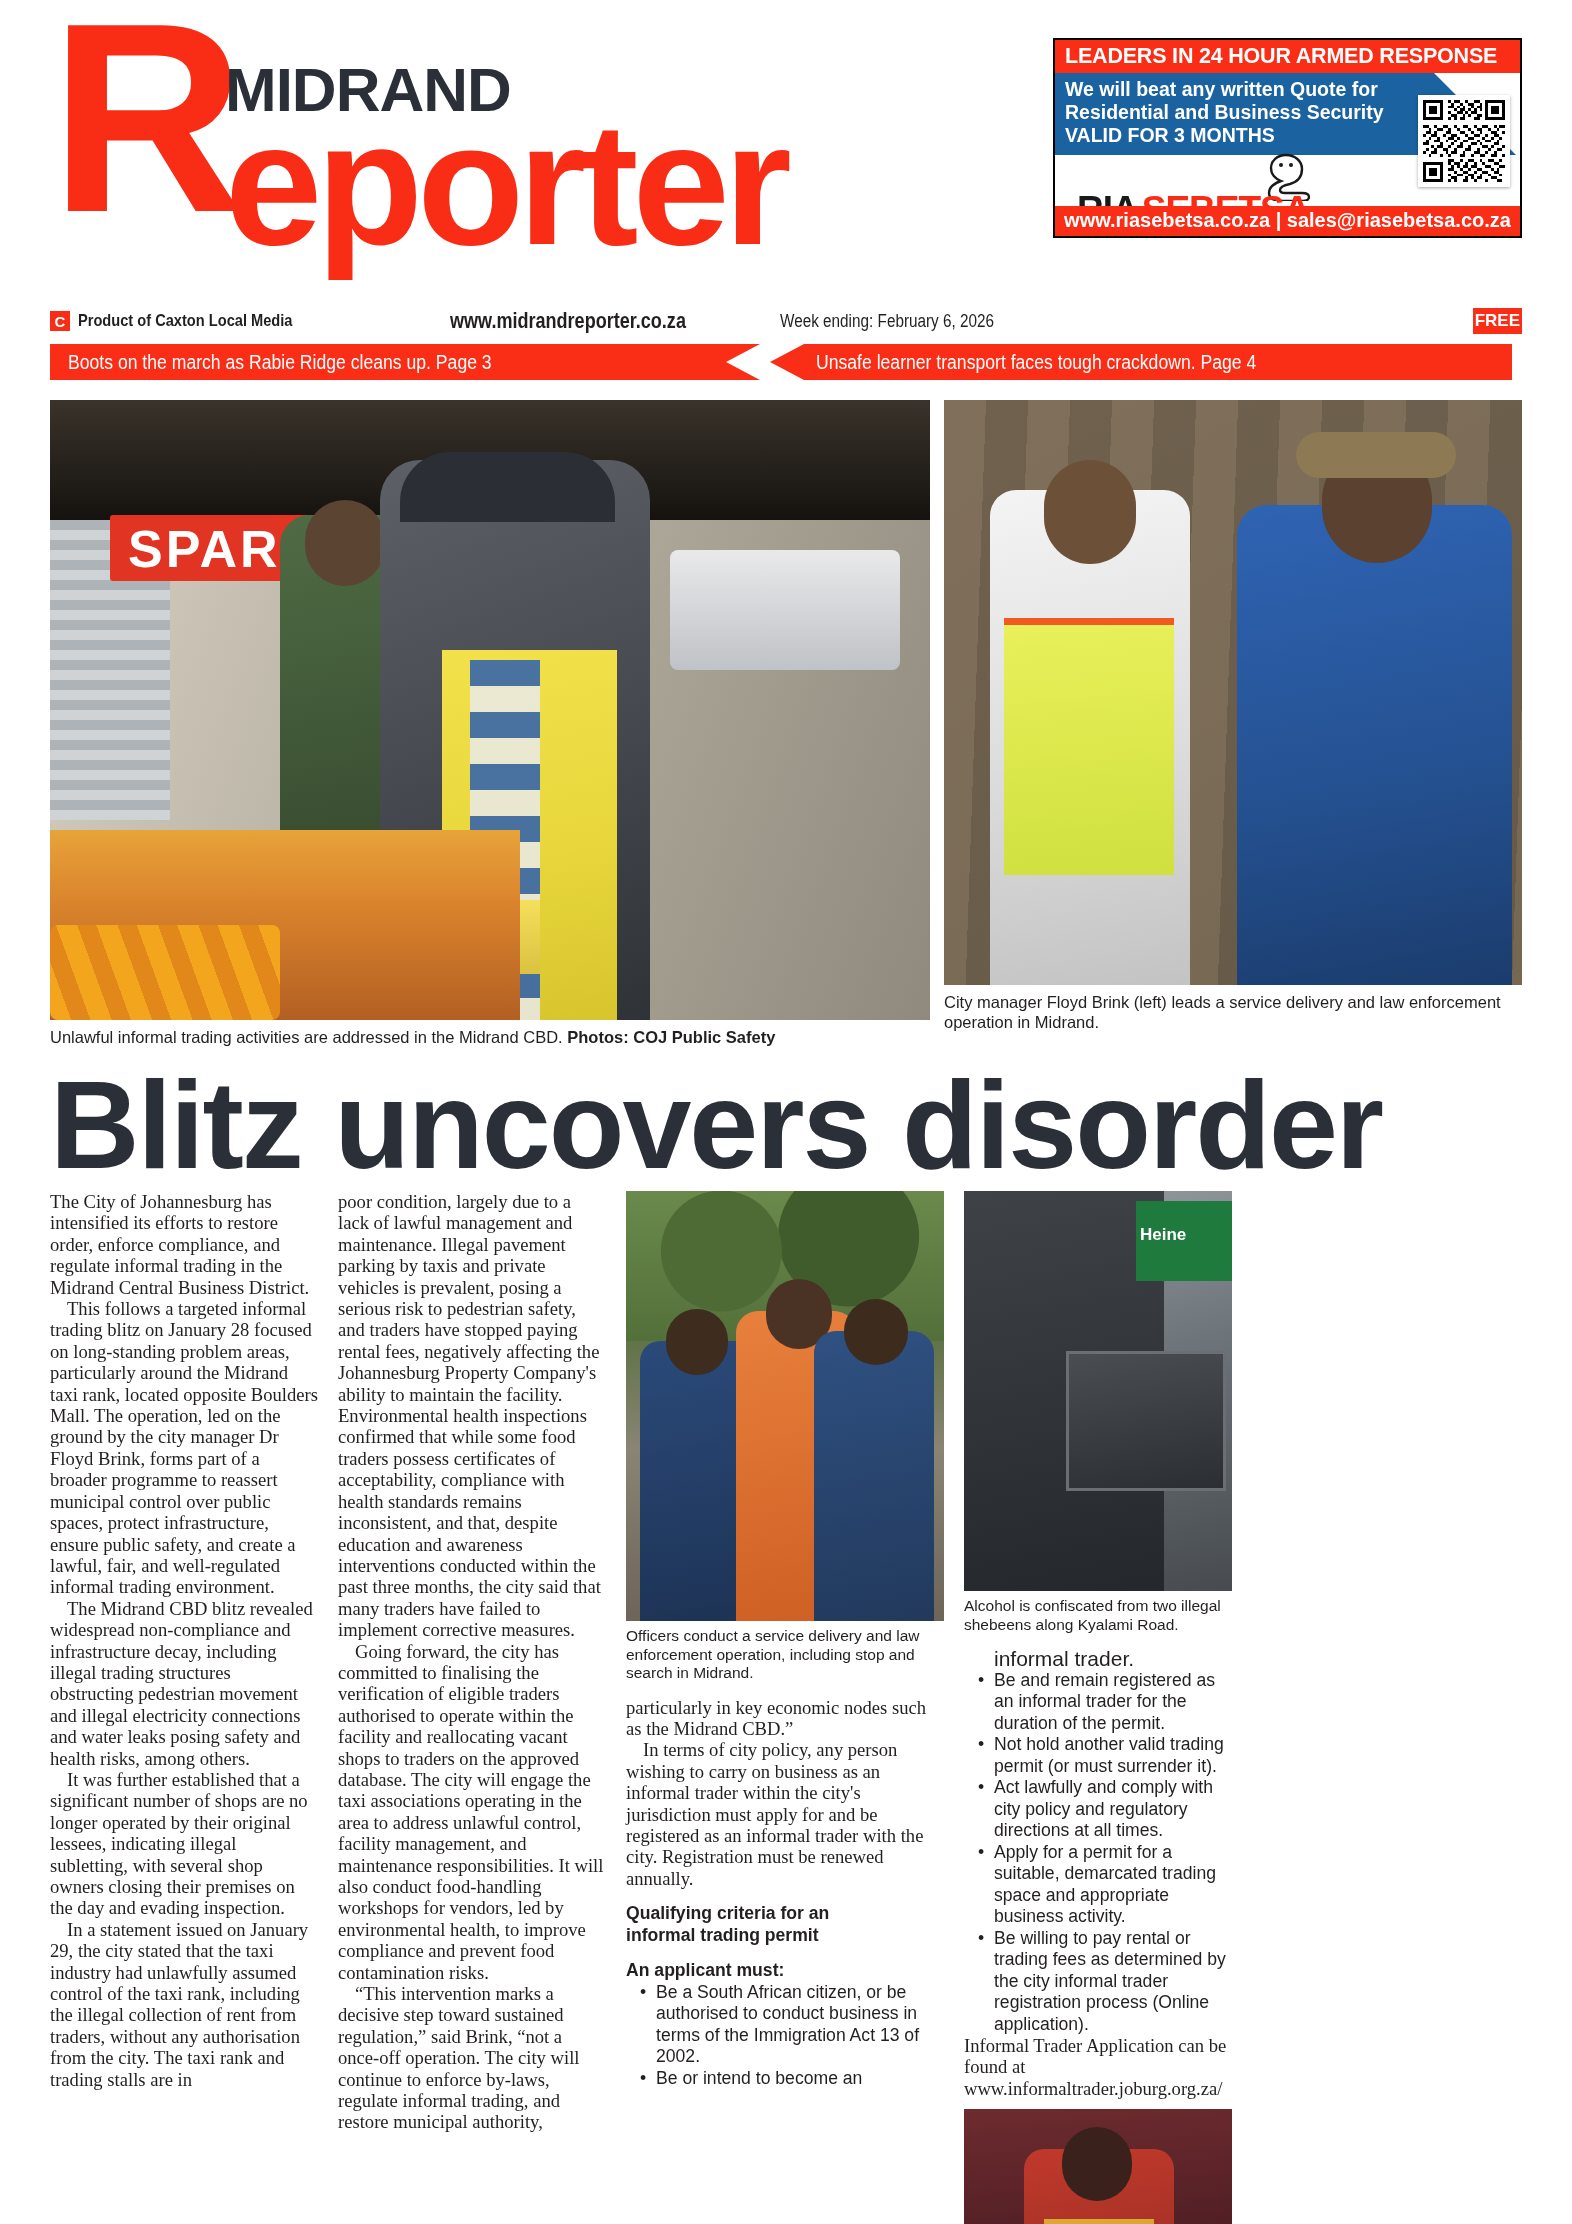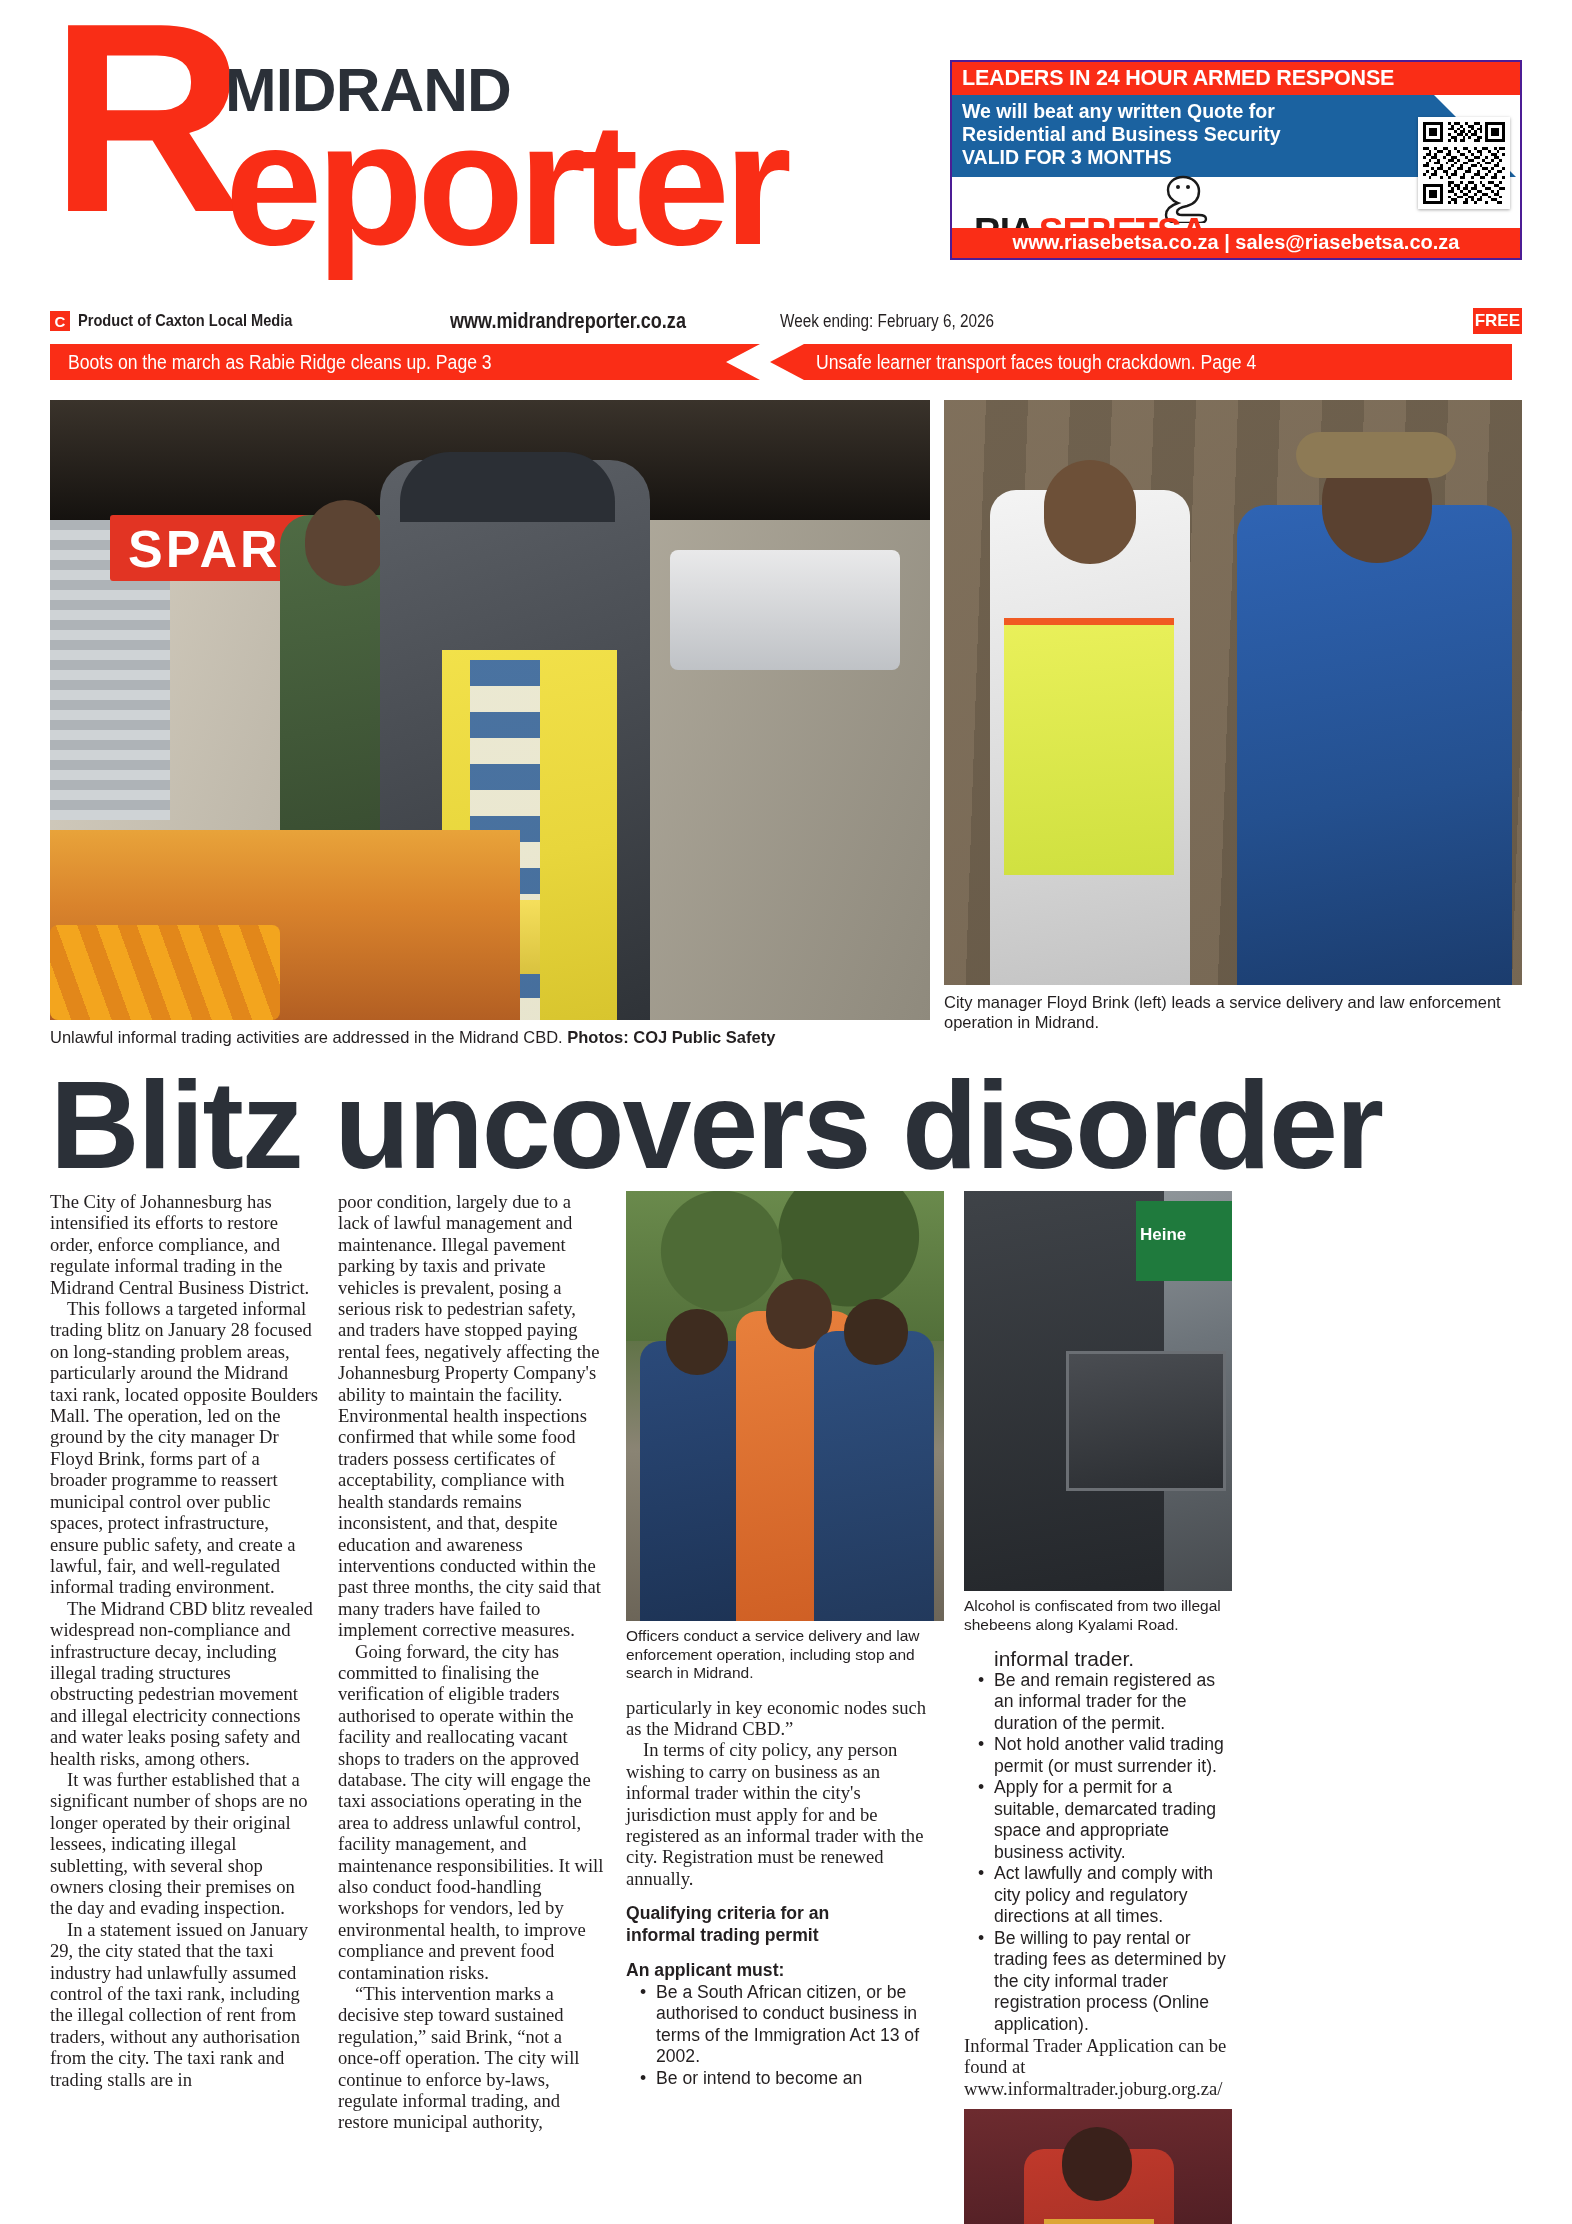--- a/index.html
+++ b/index.html
@@ -30,25 +30,24 @@
   }
   .logo-eporter {
     position:absolute; left:175px; top:78px;
     font-weight:bold; font-size:175px; line-height:175px;
     color:#f92d16; letter-spacing:-6px;
   }
 
   
   .ad-box {
     position:absolute; right:0; top:38px;
-    width:572px; height:200px;
-    border:2px solid #4c1d95;
+    width:469px; height:200px;
+    border:2px solid #000000;
     background:#fff;
     overflow:hidden;
-    margin-top:22px;
   }
   .ad-top {
     background:#fa2d16; color:#fff; font-weight:bold;
     font-size:21.5px; letter-spacing:-.2px;
     padding:4px 0 4px 10px; white-space:nowrap;
   }
   .ad-blue {
     position:relative; background:#1b62a0; color:#fff;
     font-weight:bold; font-size:19.5px; line-height:23px;
     padding:5px 0 6px 10px; height:82px;
@@ -588,22 +587,22 @@
             <div class="green"></div>
             <div class="crate"></div>
         </div>
       </div>
       <div class="mcap">Alcohol is confiscated from two illegal shebeens along Kyalami Road.</div>
 
       <div class="sans" style="margin-top:14px;padding-left:30px;">informal trader.</div>
       <ul class="bullets">
         <li>Be and remain registered as an informal trader for the duration of the permit.</li>
         <li>Not hold another valid trading permit (or must surrender it).</li>
+        <li>Act lawfully and comply with city policy and regulatory directions at all times.</li>
         <li>Apply for a permit for a suitable, demarcated trading space and appropriate business activity.</li>
-        <li>Act lawfully and comply with city policy and regulatory directions at all times.</li>
         <li>Be willing to pay rental or trading fees as determined by the city informal trader registration process (Online application).</li>
       </ul>
       <p class="bt first">Informal Trader Application can be found at www.informaltrader.joburg.org.za/</p>
 
       <div class="mid-photo mp3" style="margin-top:10px;">
         <div class="mph3">
           <div class="p"></div>
             <div class="t"></div>
             <div class="h"></div>
         </div>

